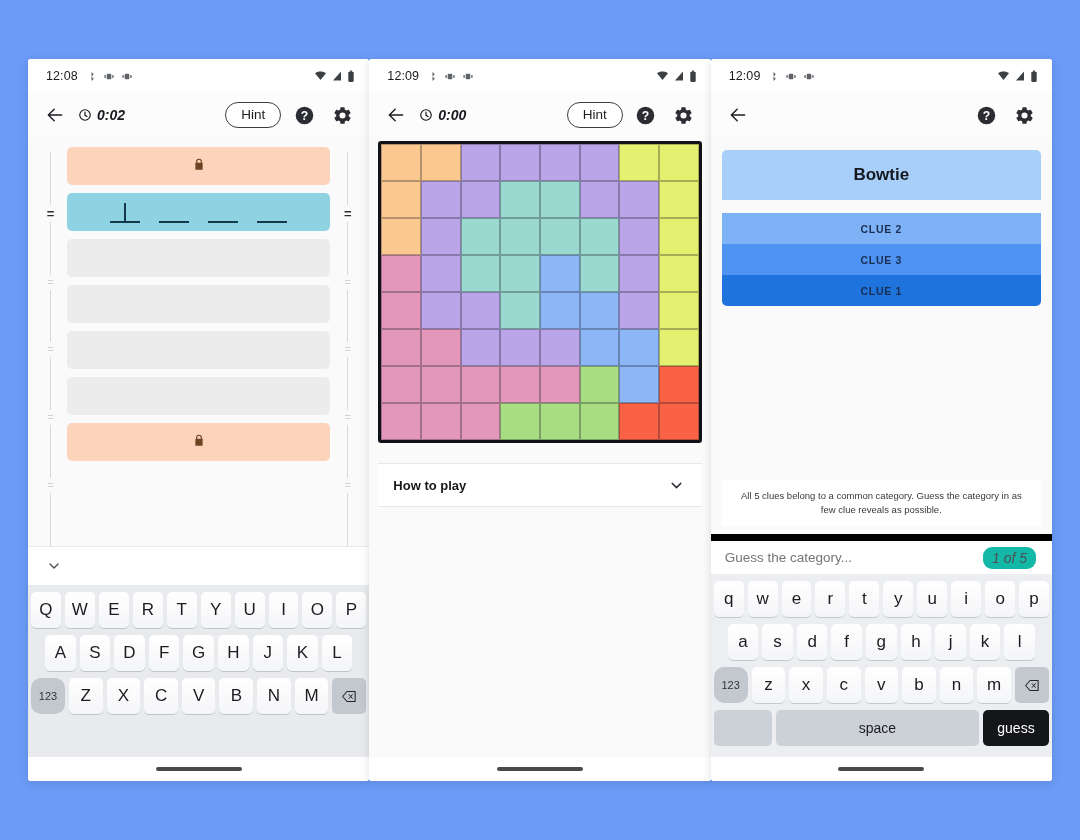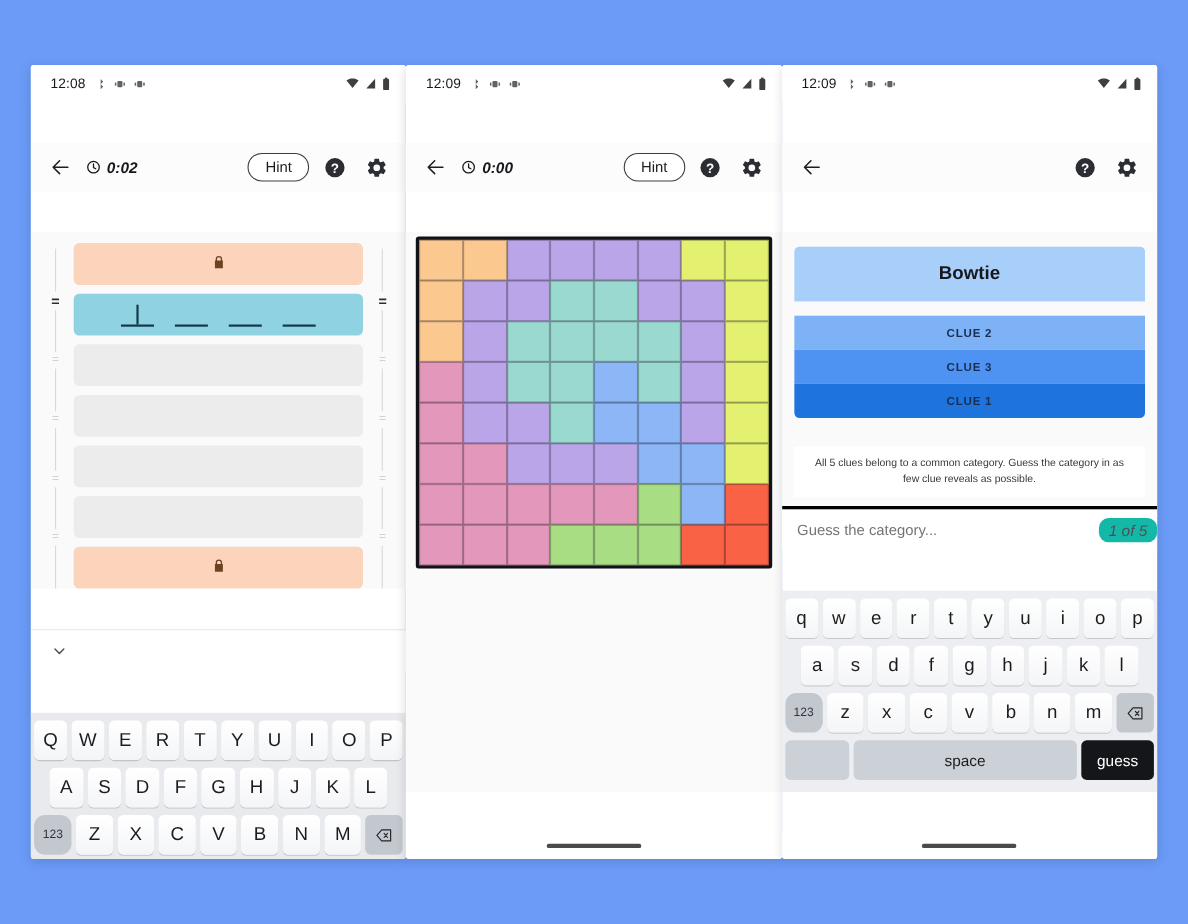--- a/index.html
+++ b/index.html
@@ -19,21 +19,20 @@
   }
   .phone {
     position: relative;
     width: 366px; height: 722px;
     background: #ffffff;
     border-radius: 3px;
     overflow: hidden;
     display: flex;
     flex-direction: column;
     box-shadow: 0 2px 10px rgba(0,0,0,.13);
-    gap: 37px;
   }
 
   
   .statusbar {
     height: 34px;
     display: flex; align-items: center;
     padding: 0 14px 0 18px;
     background: #fff;
     flex: 0 0 auto;
   }
@@ -179,25 +178,25 @@
   .instr {
     margin: 0 11px 8px;
     background: #fff;
     padding: 9px 12px;
     font-size: 9.5px;
     line-height: 1.5;
     color: #35383e;
     text-align: center;
   }
   .guessbar {
-    border-top: 3px solid #000000;
+    border-top: 7px solid #000000;
     background: #fff;
     height: 40px;
     display: flex; align-items: center;
-    padding: 0 0 0 14px;
+    padding: 0 16px 0 14px;
   }
   .guess-input { flex: 1; font-size: 13.5px; color: #6d7077; position: relative; }
   .guess-input::before {
     content: "";
     position: absolute;
     left: -4px; top: 0px;
     width: 1.5px; height: 17px;
     background: #2b2d32;
   }
   .counter {
@@ -512,20 +511,28 @@
           <div class="cell" style="background: rgb(227, 151, 187);"></div>
           <div class="cell" style="background: rgb(227, 151, 187);"></div>
           <div class="cell" style="background: rgb(227, 151, 187);"></div>
           <div class="cell" style="background: rgb(168, 221, 132);"></div>
           <div class="cell" style="background: rgb(168, 221, 132);"></div>
           <div class="cell" style="background: rgb(168, 221, 132);"></div>
           <div class="cell" style="background: rgb(250, 98, 69);"></div>
           <div class="cell" style="background: rgb(250, 98, 69);"></div>
         </div>
 
+      <div class="howto">
+        <span class="howto-label">How to play</span>
+        <span class="chev">
+          <svg width="17" height="17" viewBox="0 0 24 24">
+              <path d="M6 9l6 6 6-6" stroke="#33363c" stroke-width="2.1" fill="none" stroke-linecap="round" stroke-linejoin="round"></path>
+            </svg>
+        </span>
+      </div>
       <div class="grid-fill"></div>
     </div>
 
     <div class="homebar-wrap">
       <div class="homebar"></div>
     </div>
   </div>
 
   <div class="phone">
 

